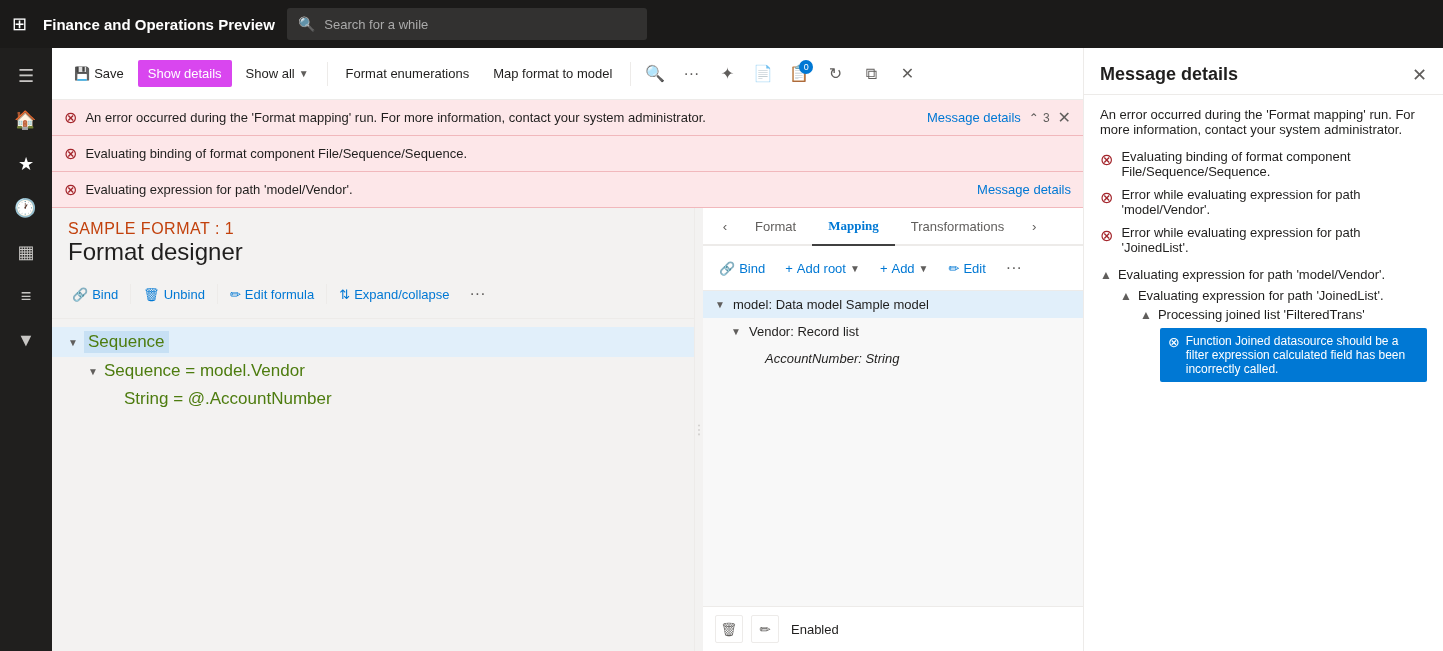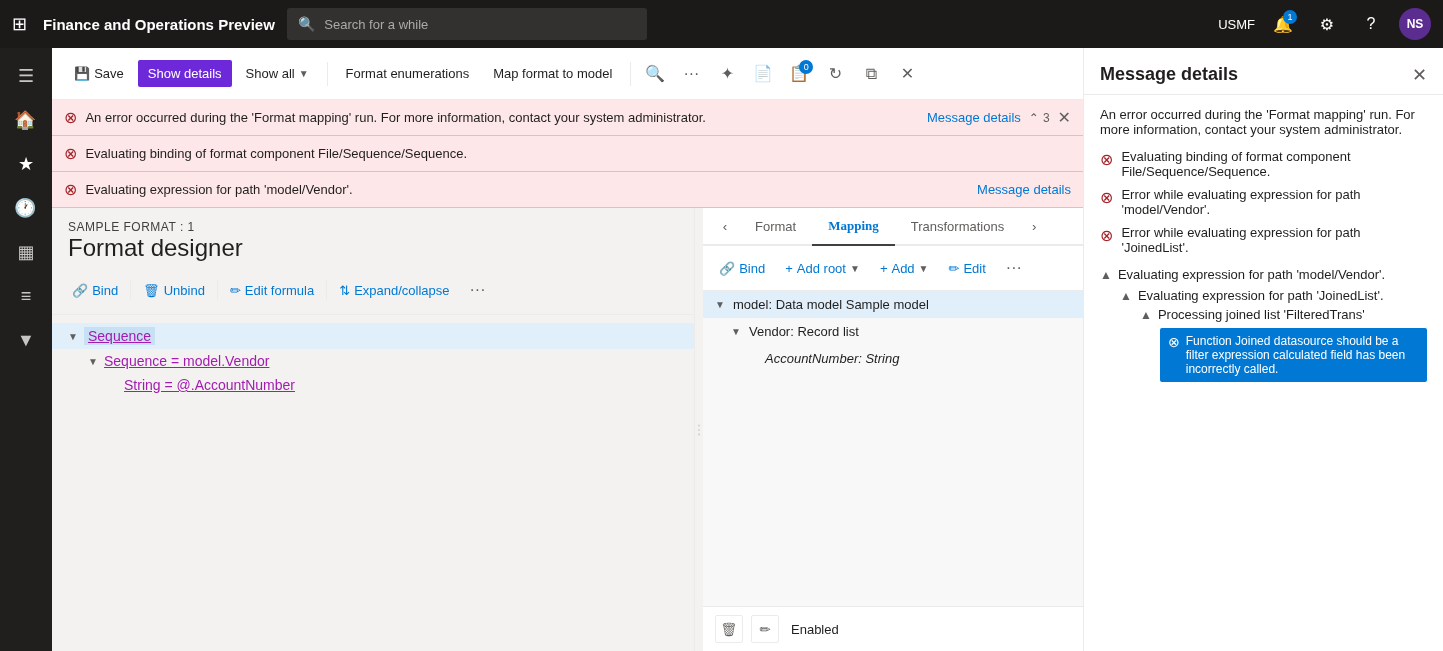--- a/index.html
+++ b/index.html
@@ -54,21 +54,21 @@
     
     .toolbar {
       display: flex; align-items: center; background: #fff; border-bottom: 1px solid #edebe9;
       padding: 0 12px; height: 52px; gap: 4px;
     }
     .toolbar-btn {
       display: flex; align-items: center; gap: 4px; padding: 6px 10px;
       border: none; background: transparent; cursor: pointer; font-size: 13px;
       border-radius: 2px; color: #201f1e;
     }
-    .toolbar-btn.primary { background: #6d28d9; color: #fff; text-align: right; }
+    .toolbar-btn.primary { background: #d946ef; color: #fff; text-align: right; }
     .toolbar-separator { width: 1px; background: #edebe9; height: 24px; margin: 0 4px; }
     .toolbar-icon-btn {
       width: 32px; height: 32px; display: flex; align-items: center; justify-content: center;
       border: none; background: transparent; cursor: pointer; border-radius: 2px; color: #605e5c; font-size: 16px;
     }
     .chevron { font-size: 10px; color: #605e5c; }
 
     
     .error-banner {
       background: #fde7e9; border-bottom: 1px solid #f1b8bc;
@@ -79,42 +79,42 @@
     .error-link { color: #0078d4; cursor: pointer; text-decoration: none; }
     .error-count { display: flex; align-items: center; gap: 4px; color: #605e5c; font-size: 12px; }
     .error-close { background: none; border: none; cursor: pointer; color: #605e5c; font-size: 16px; }
 
     
     .designer-area { flex: 1; display: flex; overflow: hidden; }
 
     
     .left-panel { flex: 1; border-right: 1px solid #edebe9; display: flex; flex-direction: column; overflow: hidden; }
     .panel-header { padding: 12px 16px 4px; }
-    .panel-subtitle { font-size: 12px; color: #404040; text-transform: uppercase; letter-spacing: 0.5px; }
+    .panel-subtitle { font-size: 16px; color: #c2410c; text-transform: uppercase; letter-spacing: 0.5px; }
     .panel-title { font-size: 24px; font-weight: 300; color: #201f1e; }
     .panel-toolbar {
       display: flex; align-items: center; gap: 4px; padding: 8px 12px;
       border-bottom: 1px solid #edebe9;
     }
     .panel-tool-btn {
       display: flex; align-items: center; gap: 4px; padding: 4px 8px;
       border: none; background: transparent; cursor: pointer; font-size: 13px;
       color: #0078d4; border-radius: 2px;
     }
     .panel-tool-sep { width: 1px; background: #edebe9; height: 20px; }
     .panel-content { flex: 1; overflow: auto; padding: 8px 0; }
 
     
     .tree-item { padding: 4px 16px 4px 24px; cursor: pointer; display: flex; align-items: center; gap: 4px; }
     .tree-item.selected { background: #e1effa; }
     .tree-item.level1 { padding-left: 16px; }
     .tree-item.level2 { padding-left: 36px; }
     .tree-item.level3 { padding-left: 56px; }
     .tree-chevron { font-size: 10px; color: #605e5c; width: 12px; }
-    .tree-label { font-size: 14px; color: #a21caf; text-decoration: underline; }
+    .tree-label { font-size: 17px; color: #4d7c0f; }
     .tree-label.highlight { background: #c7e0f4; padding: 1px 4px; }
 
     
     .divider-handle {
       width: 8px; background: #f3f2f1; cursor: col-resize;
       display: flex; align-items: center; justify-content: center; color: #c8c6c4;
     }
 
     
     .right-panel { width: 380px; display: flex; flex-direction: column; overflow: hidden; }
@@ -192,30 +192,20 @@
   </style>
 </head>
 <body>
 
 <div class="top-nav">
   <span class="nav-grid-icon">⊞</span>
   <span class="nav-title">Finance and Operations Preview</span>
   <div class="nav-search">
     <span class="nav-search-icon">🔍</span>
     <span class="nav-search-text">Search for a while</span>
-  </div>
-  <div class="nav-right">
-    <span class="nav-region">USMF</span>
-    <div class="nav-icon-btn">
-      🔔
-      <span class="nav-badge">1</span>
-    </div>
-    <div class="nav-icon-btn">⚙</div>
-    <div class="nav-icon-btn">?</div>
-    <div class="nav-avatar">NS</div>
   </div>
 </div>
 
 <div class="main-layout">
 
   <div class="left-sidebar">
     <div class="sidebar-icon">☰</div>
     <div class="sidebar-icon">🏠</div>
     <div class="sidebar-icon active">★</div>
     <div class="sidebar-icon">🕐</div>

